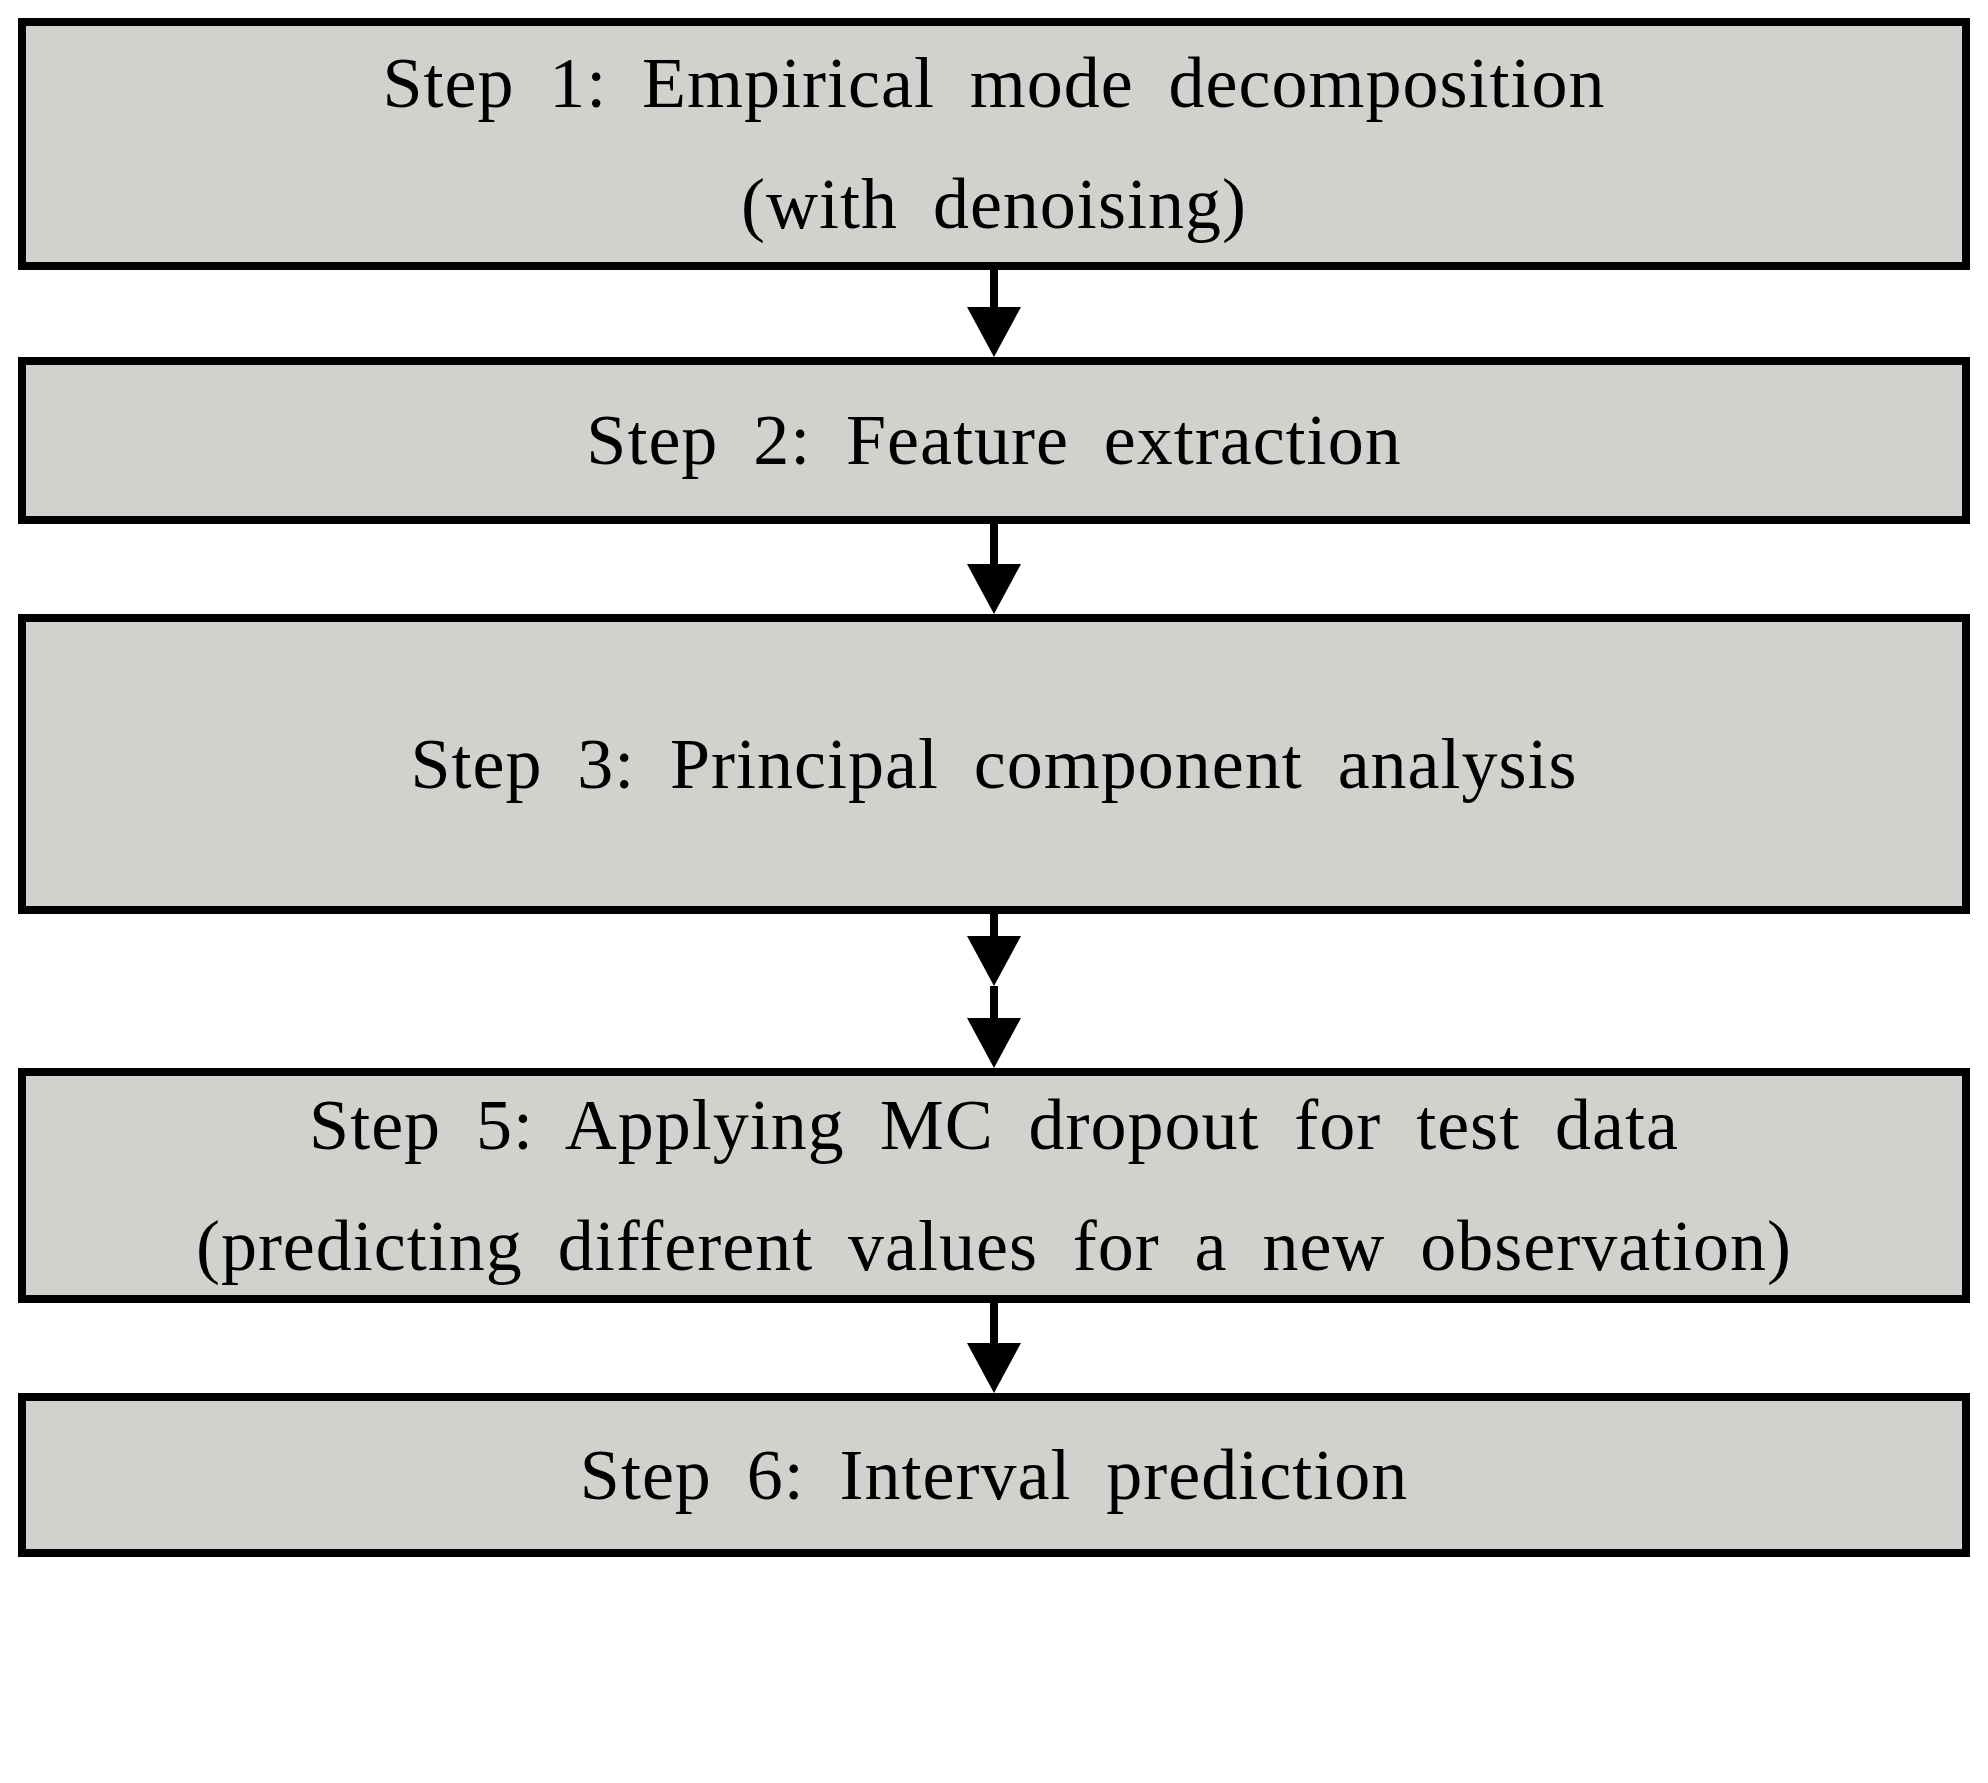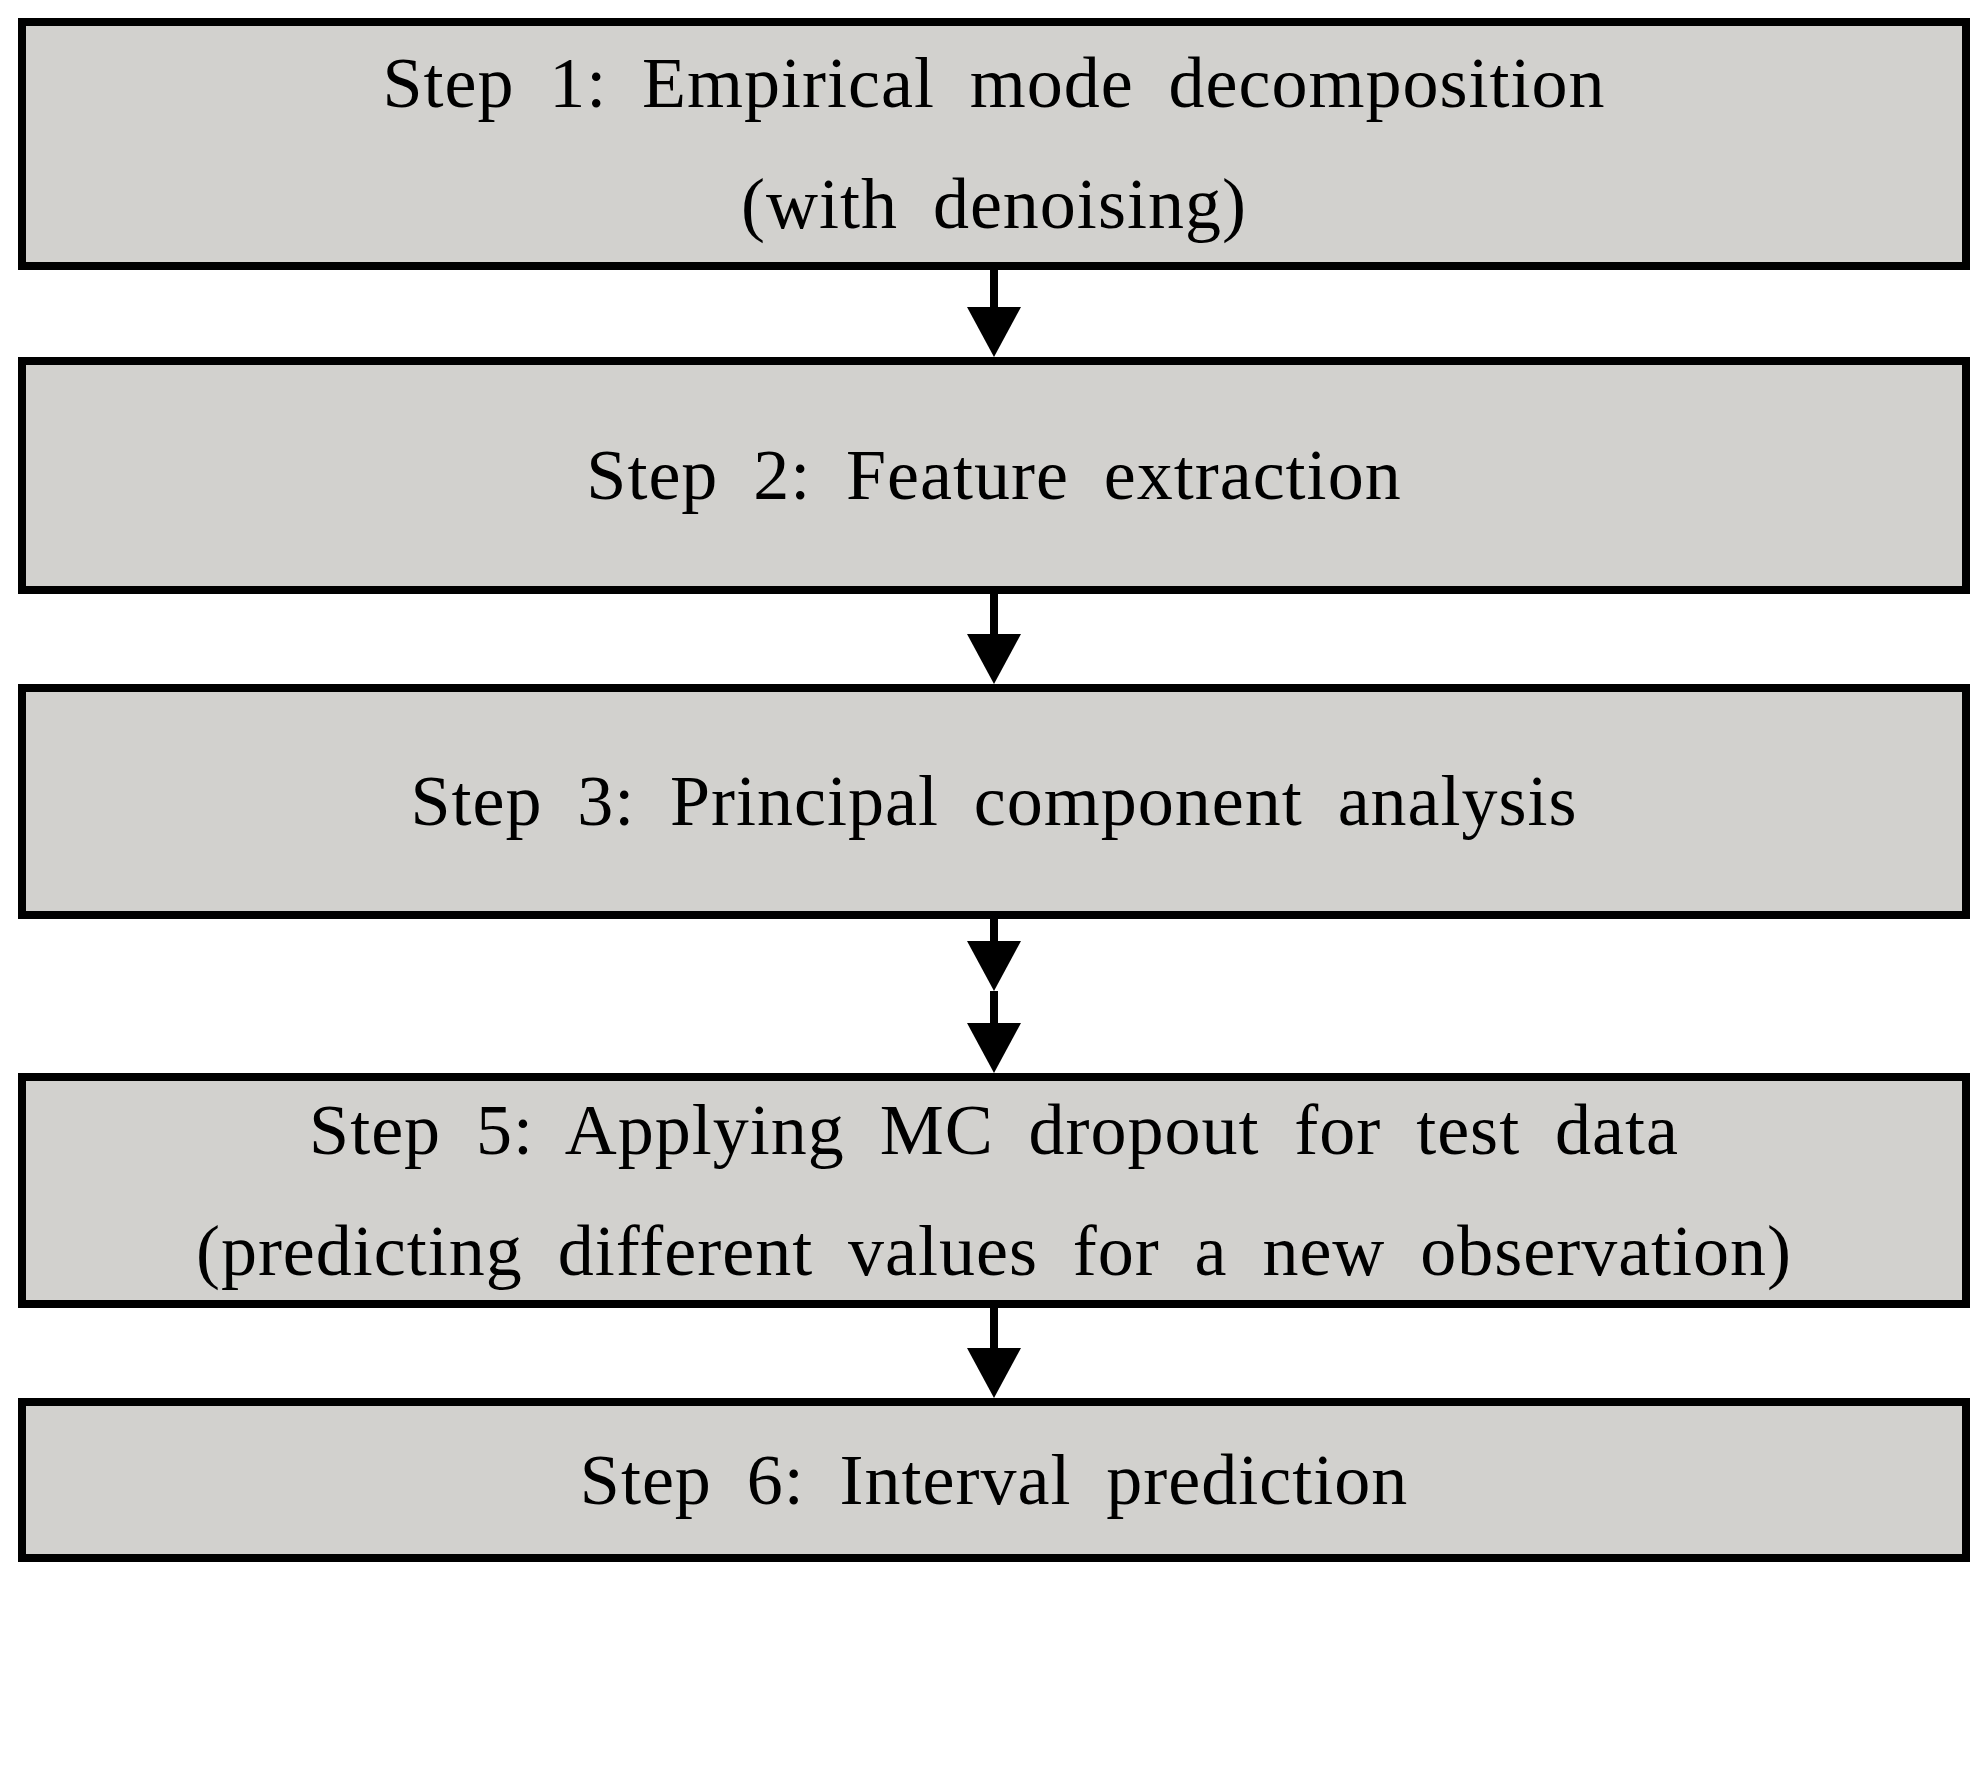--- a/index.html
+++ b/index.html
@@ -71,30 +71,30 @@
   <div class="box" style="height:252px">
     <div class="line">Step 1: Empirical mode decomposition</div>
     <div class="line">(with denoising)</div>
   </div>
 
   <div class="arrow" style="height:87px">
     <div class="stem"></div>
     <div class="head"></div>
   </div>
 
-  <div class="box" style="height:237px">
+  <div class="box" style="height:167px">
     <div class="line">Step 2: Feature extraction</div>
   </div>
 
   <div class="arrow" style="height:90px">
     <div class="stem"></div>
     <div class="head"></div>
   </div>
 
-  <div class="box" style="height:235px">
+  <div class="box" style="height:300px">
     <div class="line">Step 3: Principal component analysis</div>
   </div>
 
   <div class="arrow" style="height:72px">
     <div class="stem"></div>
     <div class="head"></div>
   </div>
 
 
   <div class="arrow" style="height:82px">

